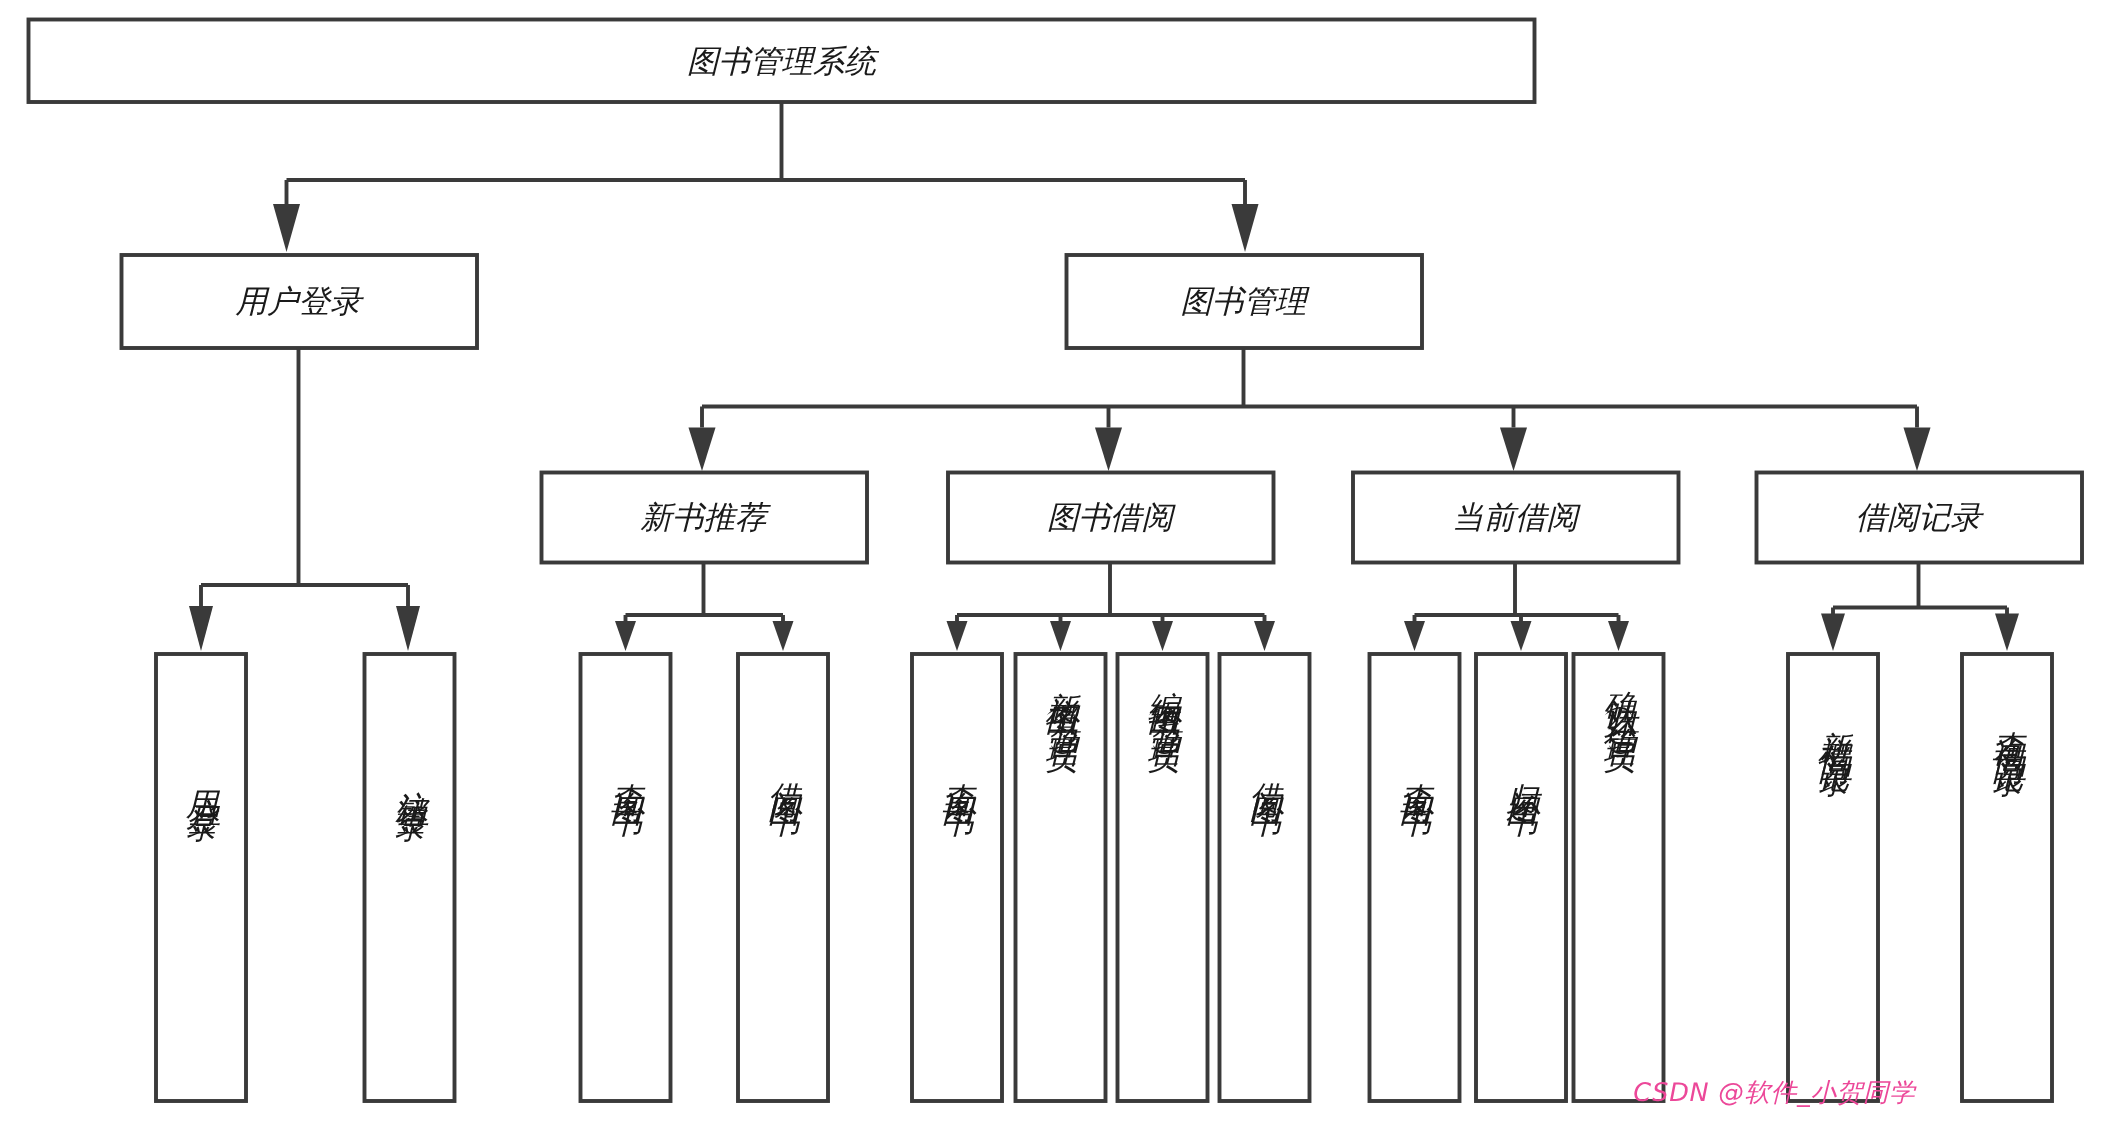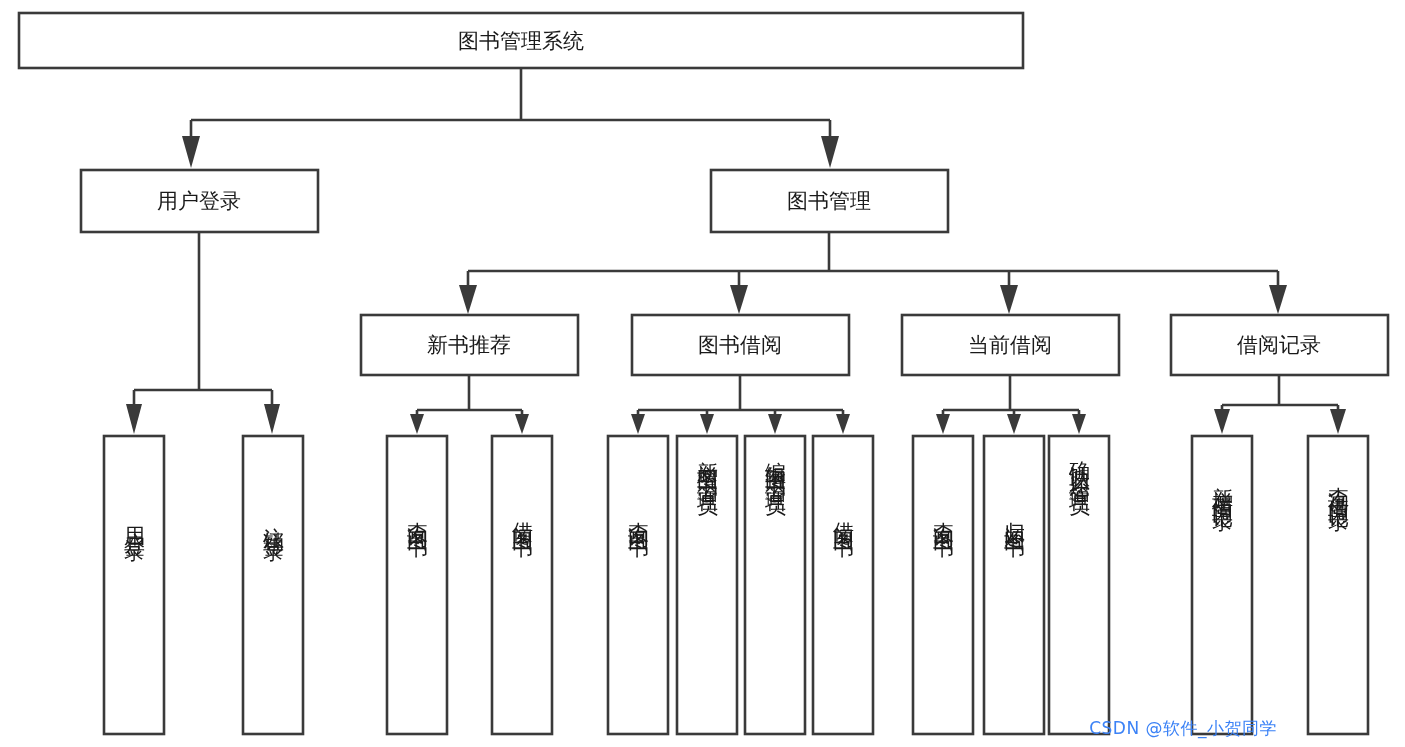--- a/index.html
+++ b/index.html
@@ -11,20 +11,21 @@
     width: 1405px;
     height: 747px;
     font-family: "DejaVu Sans", "Liberation Sans", sans-serif;
     overflow: hidden;
   }
   #diagram-root {
     position: relative;
     width: 1287px;
     height: 747px;
     background: #ffffff;
+    font-style: italic;
   }
   svg#flowchart {
     position: absolute;
     left: 0;
     top: 0;
     width: 1405px;
     height: 747px;
     display: block;
   }
   .node-rect {
@@ -65,21 +66,21 @@
     color: #1a1a1a;
     letter-spacing: 5px;
     white-space: nowrap;
   }
   #watermark {
     position: absolute;
     right: 10px;
     bottom: 7px;
     font-family: "DejaVu Sans", "Liberation Sans", sans-serif;
     font-size: 17px;
-    color: #3b82f6;
+    color: #ec4899;
     letter-spacing: 0.5px;
     white-space: nowrap;
   }
 </style>
 </head>
 <body>
 
 <div id="diagram-root">
 
   <svg id="flowchart" viewBox="0 0 1405 747">

